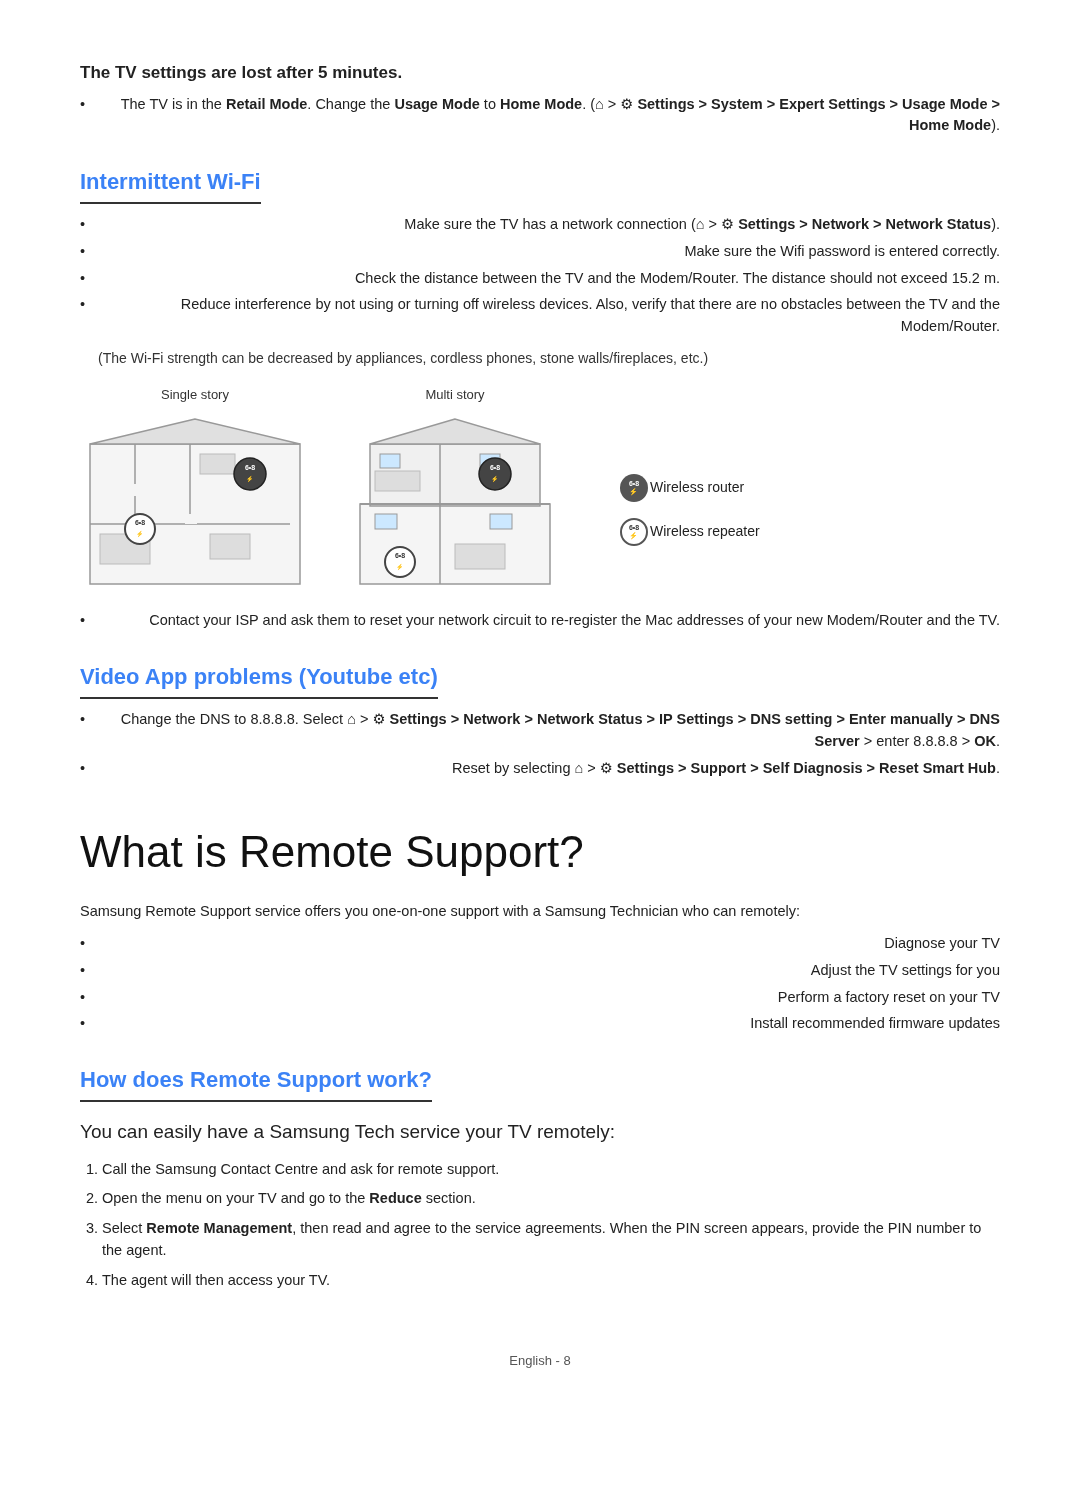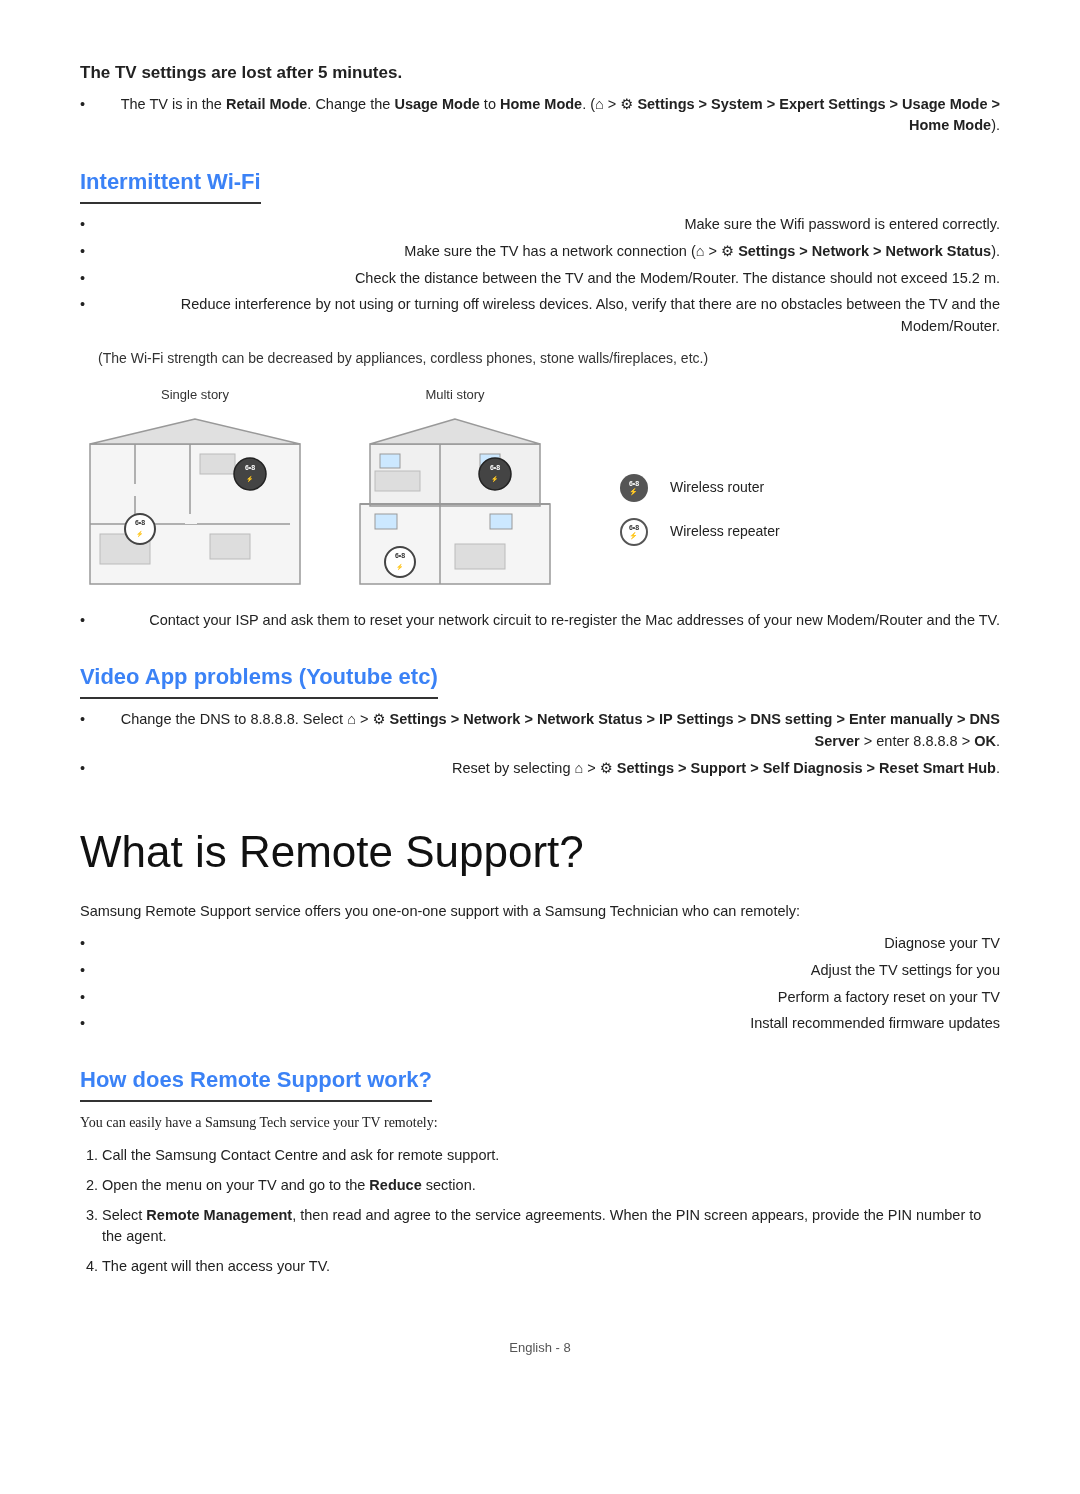--- a/index.html
+++ b/index.html
@@ -97,21 +97,21 @@
       display: flex;
       flex-direction: column;
       justify-content: center;
       gap: 16px;
       margin-left: 20px;
       margin-top: 40px;
     }
     .legend-item {
       display: flex;
       align-items: center;
-      gap: 22px;
+      gap: 2px;
       font-family: Arial, sans-serif;
       font-size: 14px;
     }
     .icon-router {
       width: 28px;
       height: 28px;
       border-radius: 50%;
       background: #555;
       display: inline-flex;
       align-items: center;
@@ -160,24 +160,24 @@
   <ul class="bullet-list">
     <li>
       The TV is in the <strong>Retail Mode</strong>. Change the <strong>Usage Mode</strong> to <strong>Home Mode</strong>. (<span>⌂</span> &gt; <span>⚙</span> <strong>Settings &gt; System &gt; Expert Settings &gt; Usage Mode &gt; Home Mode</strong>).
     </li>
   </ul>
 </div>
 
 <div class="section-block">
   <div class="section-subtitle">Intermittent Wi-Fi</div>
   <ul class="bullet-list">
-    <li>Make sure the Wifi password is entered correctly.</li>
     <li>
       Make sure the TV has a network connection (<span>⌂</span> &gt; <span>⚙</span> <strong>Settings &gt; Network &gt; Network Status</strong>).
     </li>
+    <li>Make sure the Wifi password is entered correctly.</li>
     <li>Check the distance between the TV and the Modem/Router. The distance should not exceed 15.2 m.</li>
     <li>Reduce interference by not using or turning off wireless devices. Also, verify that there are no obstacles between the TV and the Modem/Router.</li>
   </ul>
   <div class="indent-note">(The Wi-Fi strength can be decreased by appliances, cordless phones, stone walls/fireplaces, etc.)</div>
 
   
   <div class="diagram-area">
 
     <div class="diagram-container">
       <div class="diagram-label">Single story</div>
@@ -283,21 +283,21 @@
   <ul class="bullet-list">
     <li>Diagnose your TV</li>
     <li>Adjust the TV settings for you</li>
     <li>Perform a factory reset on your TV</li>
     <li>Install recommended firmware updates</li>
   </ul>
 </div>
 
 <div class="section-block">
   <div class="section-subtitle">How does Remote Support work?</div>
-  <p style="font-family: Liberation Serif, serif; font-size: 14px; margin-bottom: 12px;">You can easily have a Samsung Tech service your TV remotely:</p>
+  <p style="font-family: Liberation Sans, sans-serif; font-size: 19px; margin-bottom: 12px; margin-top: 6px;">You can easily have a Samsung Tech service your TV remotely:</p>
   <ol class="numbered-list">
     <li>Call the Samsung Contact Centre and ask for remote support.</li>
     <li>Open the menu on your TV and go to the <strong>Reduce</strong> section.</li>
     <li>Select <strong>Remote Management</strong>, then read and agree to the service agreements. When the PIN screen appears, provide the PIN number to the agent.</li>
     <li>The agent will then access your TV.</li>
   </ol>
 </div>
 
 <div class="page-footer">
   <span>English - 8</span>

